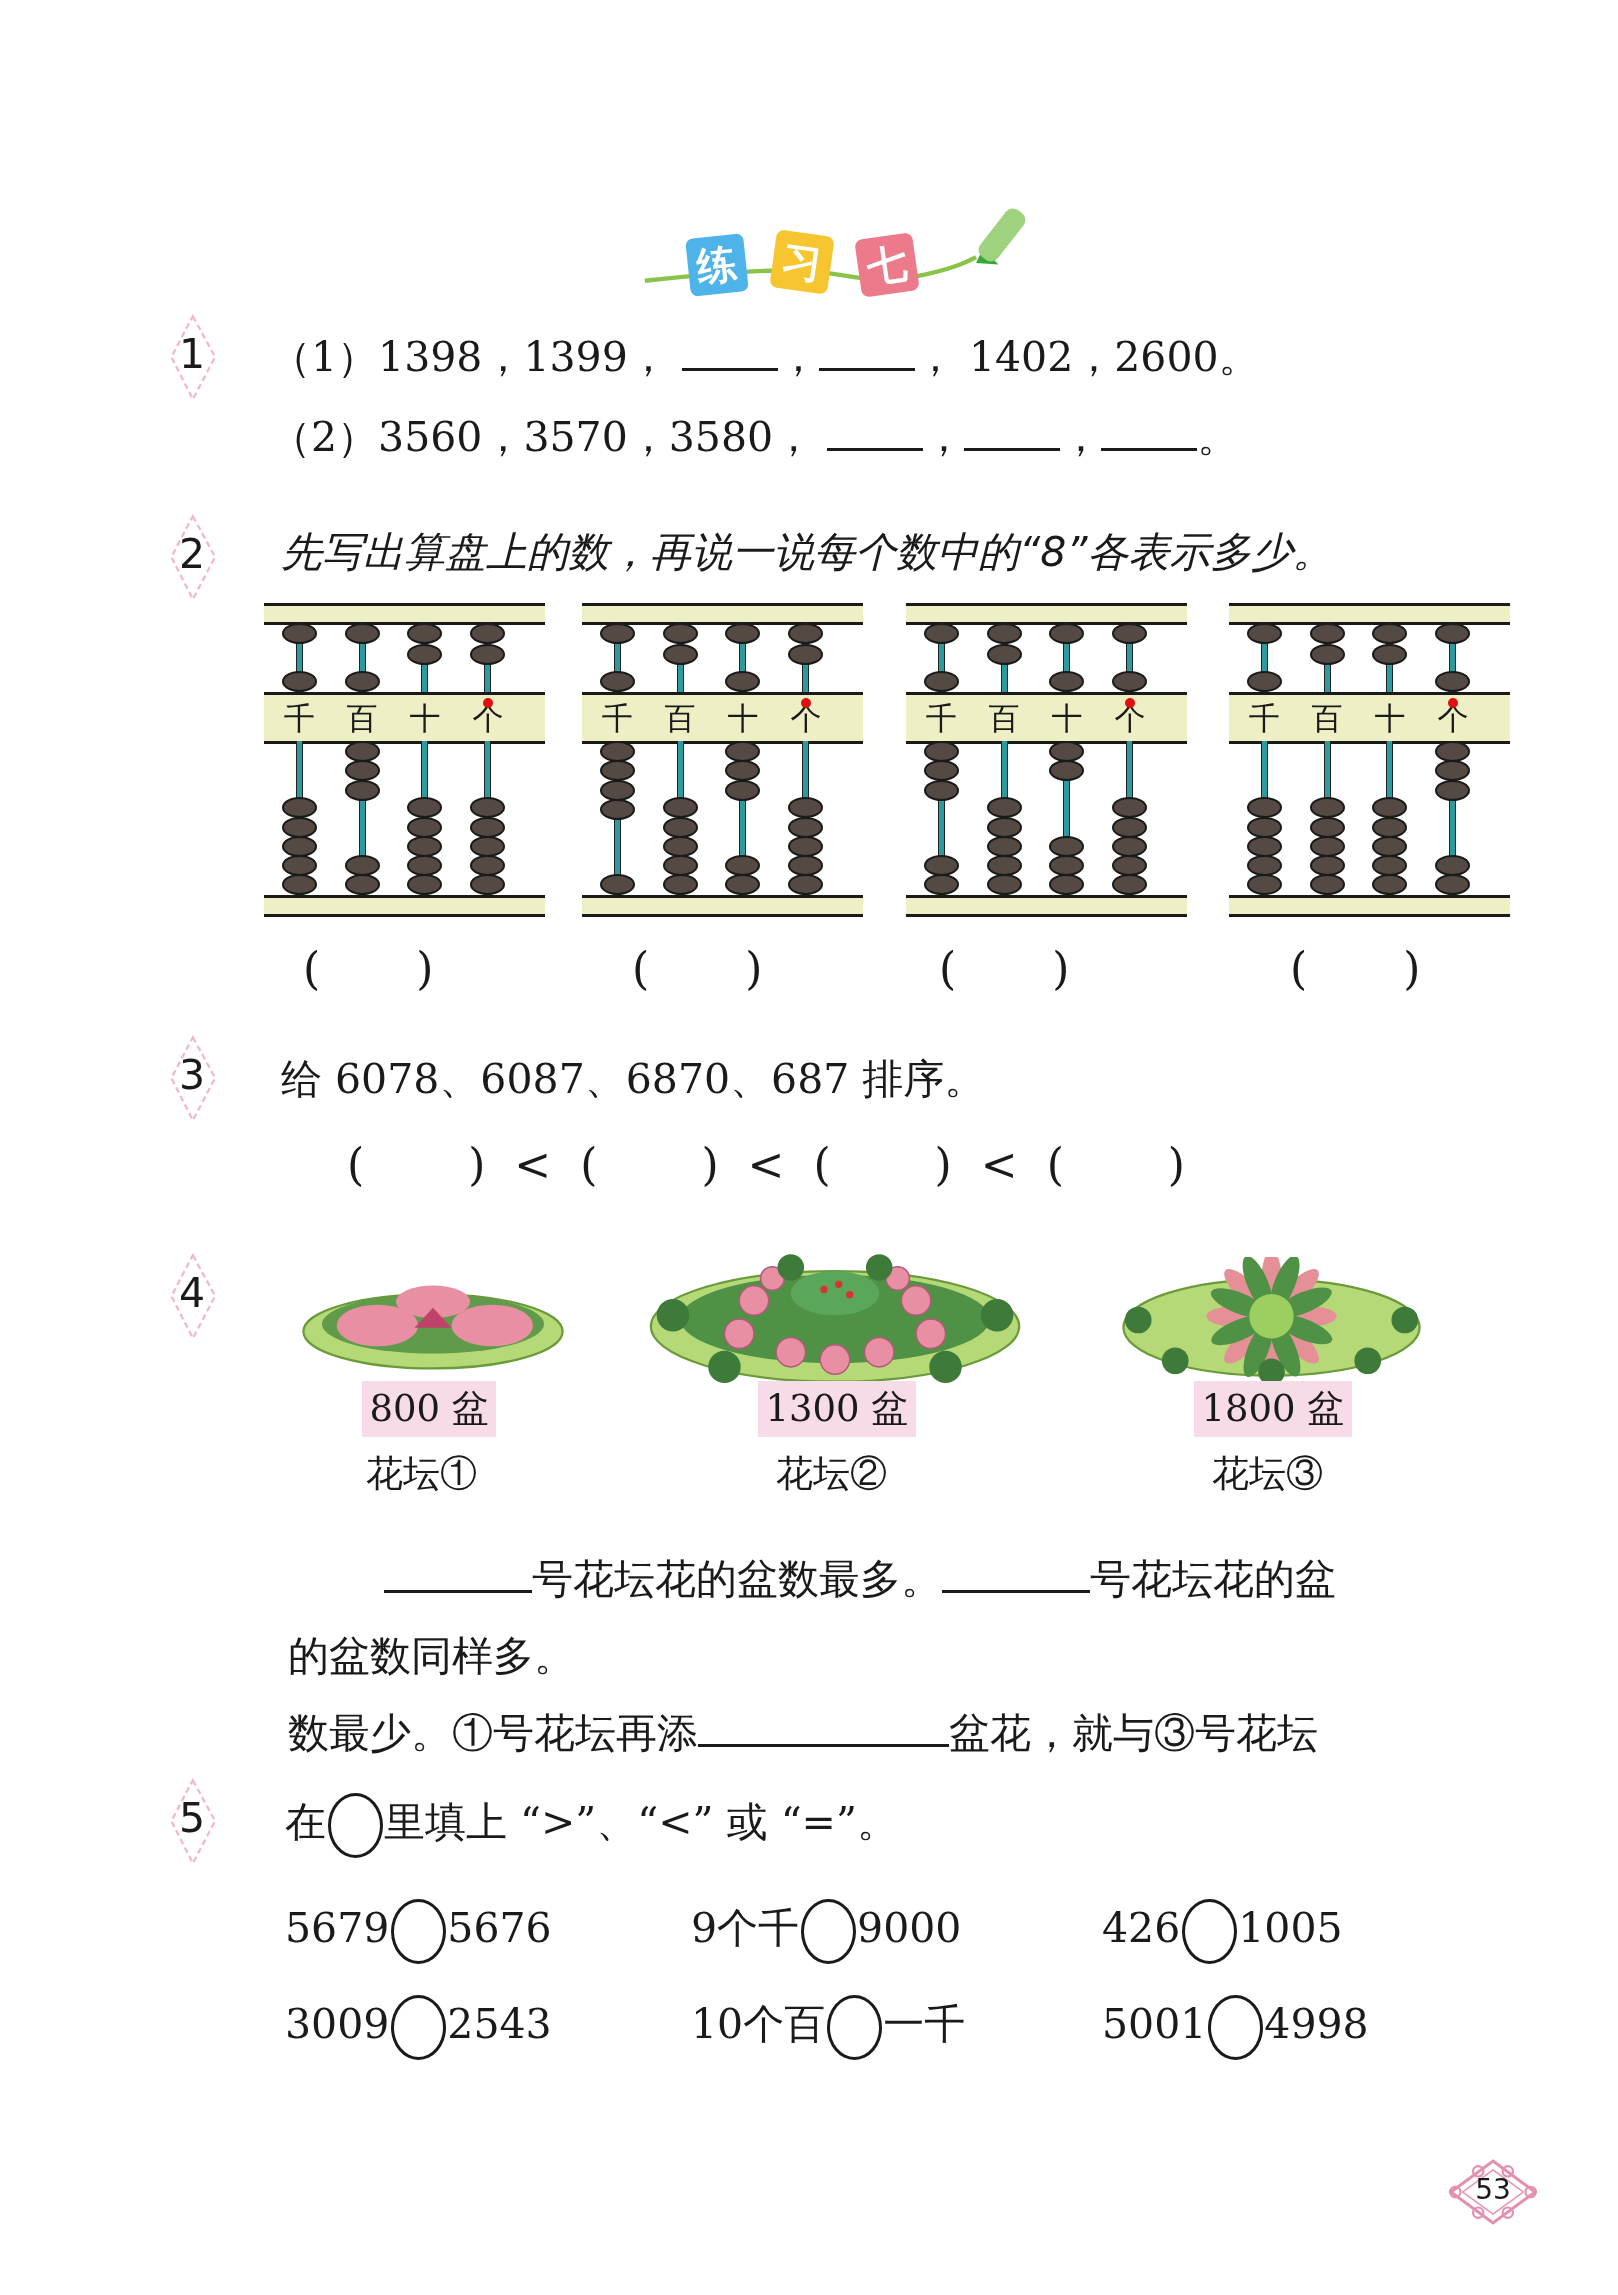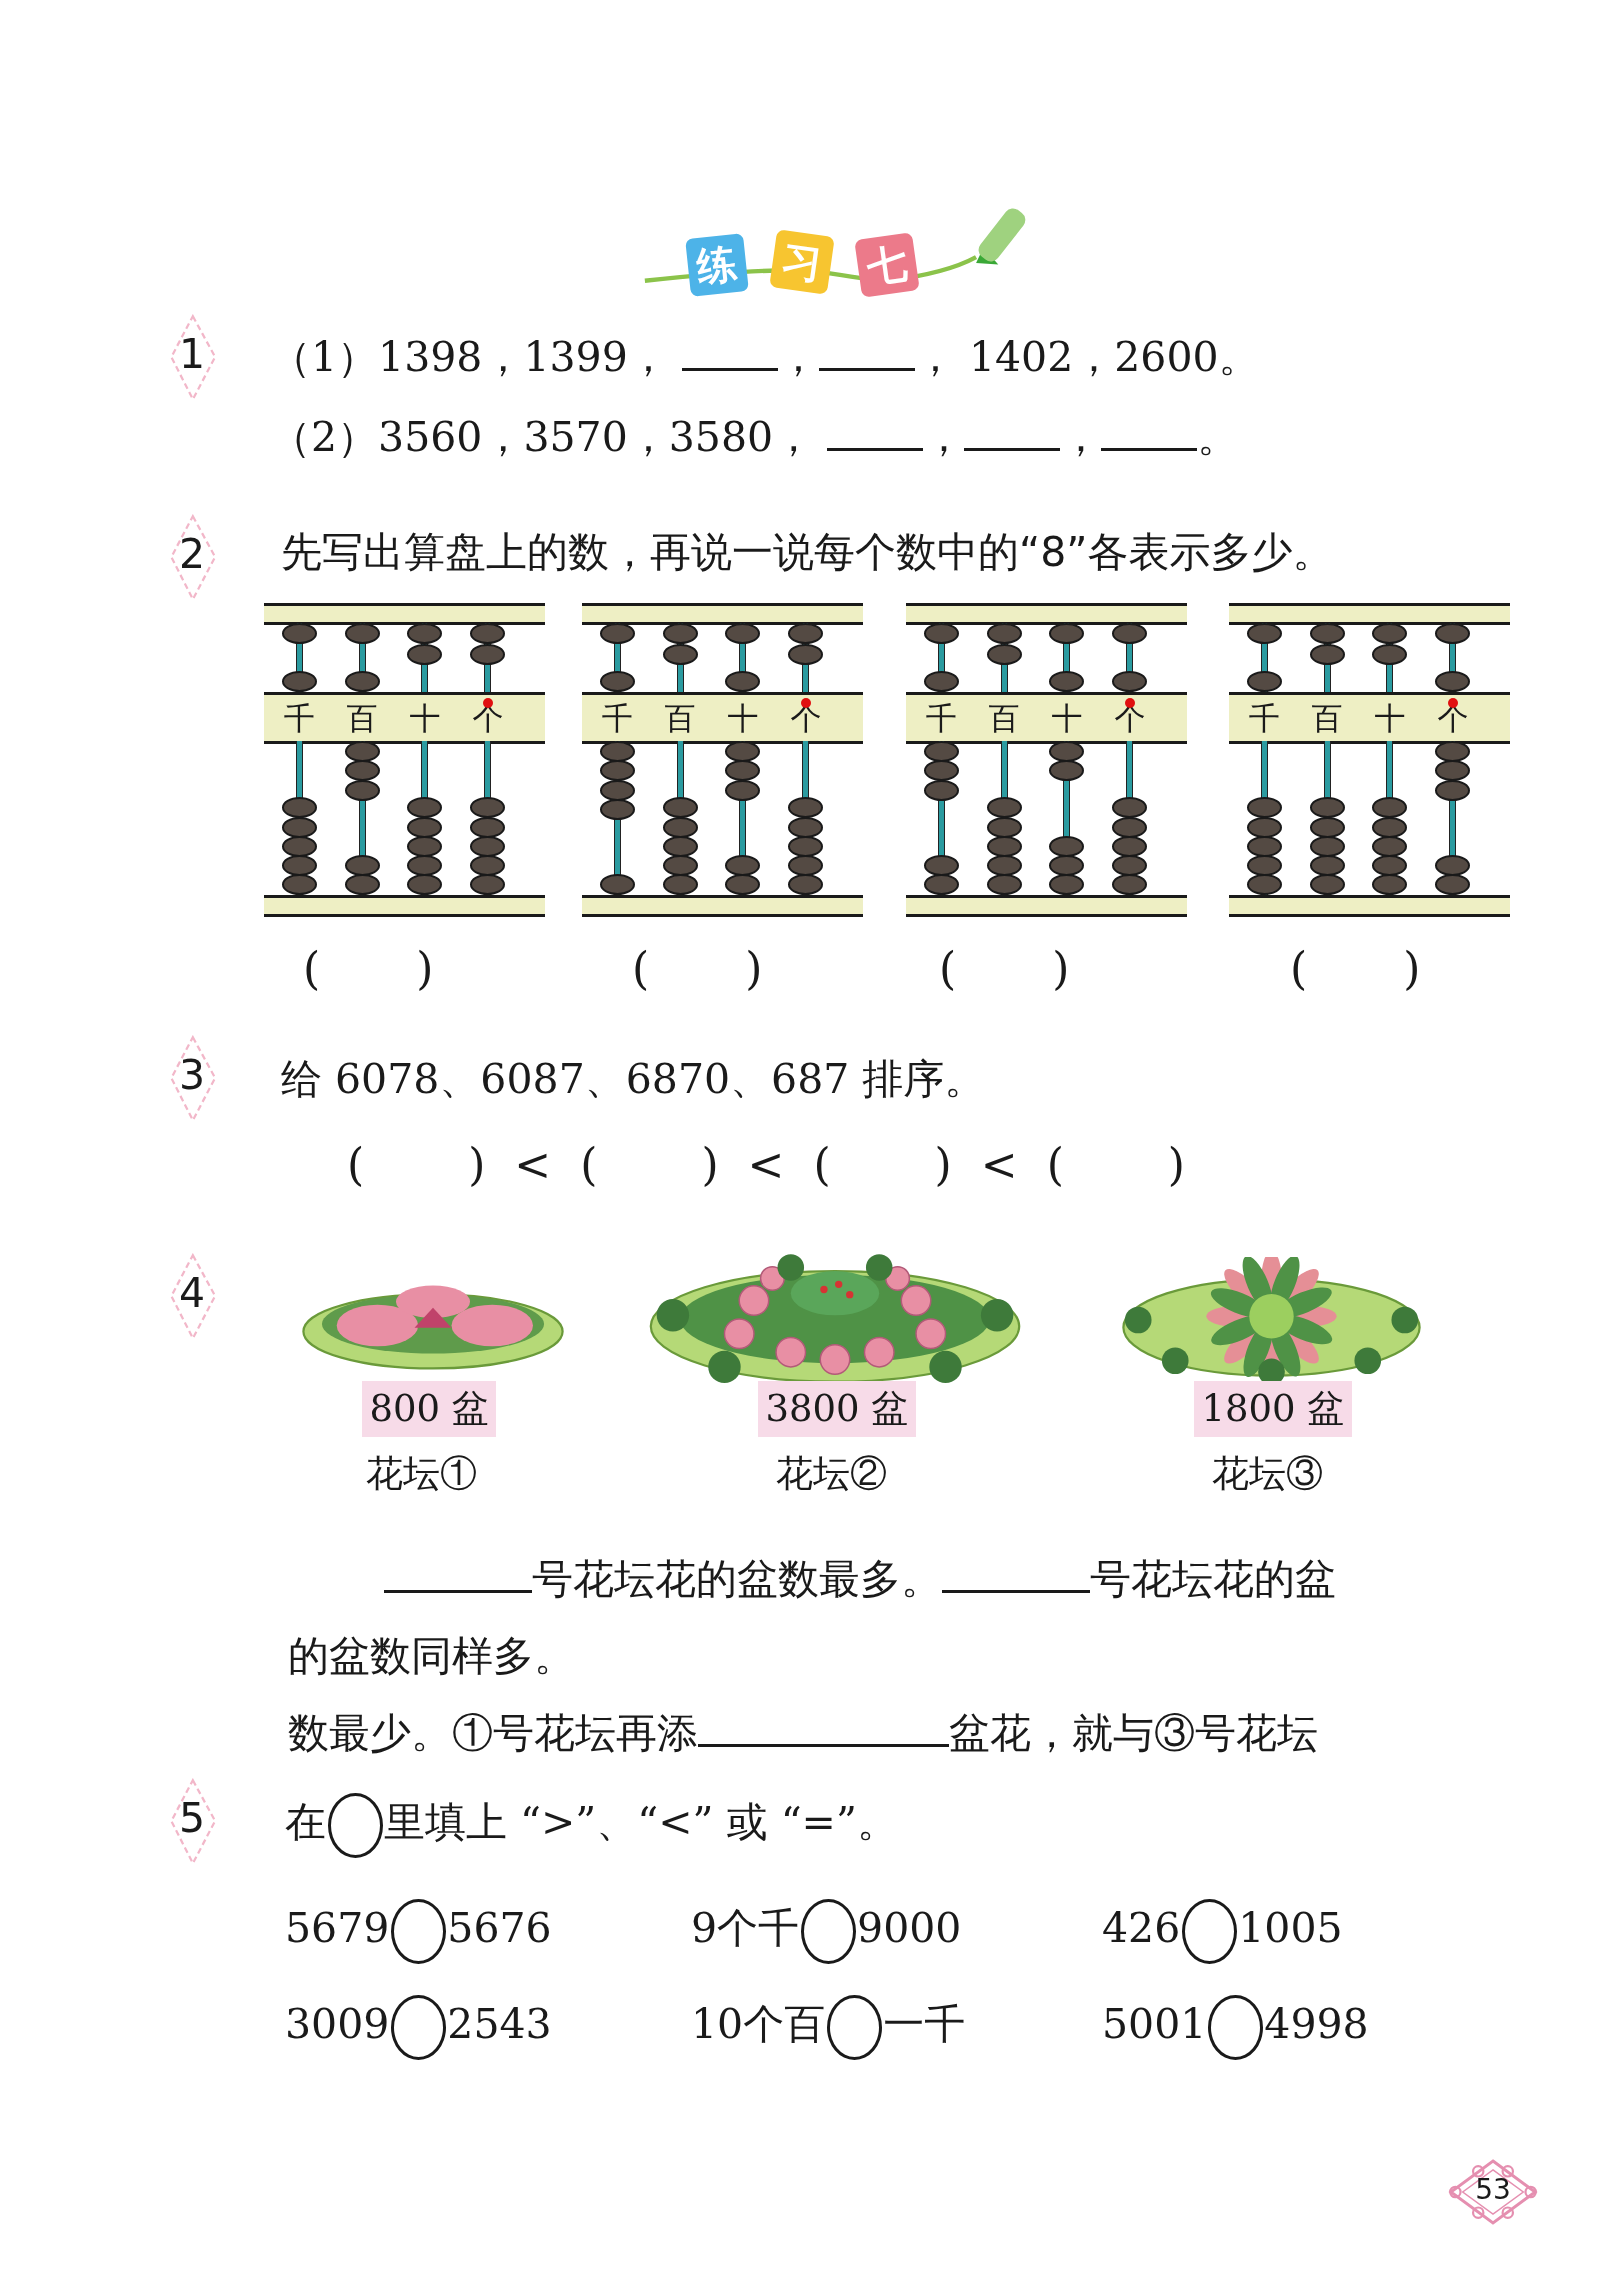--- a/index.html
+++ b/index.html
@@ -62,21 +62,21 @@
   <span>（2）</span><span>3560，</span><span>3570，</span><span>3580，</span>
   <span class="blank" style="width:96px"></span>，<span class="blank" style="width:96px"></span>，<span class="blank" style="width:96px"></span><span>。</span>
 </div>
 
 <div class="qnum" style="left:169px;top:514px">
   <svg width="67" height="89" viewBox="0 0 90 120">
       <polygon points="32,3 62,58 32,115 3,58" fill="none" stroke="#f2b7c9" stroke-width="3" stroke-dasharray="8,5"></polygon>
     </svg>
   <span>2</span>
 </div>
-<div class="abs txt" style="left:281px;top:526px;font-family:'DejaVu Sans',sans-serif;">先写出算盘上的数，再说一说每个数中的“8”各表示多少。</div>
+<div class="abs txt" style="left:281px;top:526px;font-family:'DejaVu Sans',sans-serif;font-style:italic;">先写出算盘上的数，再说一说每个数中的“8”各表示多少。</div>
 
 <div id="abacus-row">
     <div class="abacus" style="left: 264px; top: 603px;">
       <div class="bar" style="top:0;height:16.3px"></div>
       <div class="bar" style="top:89px;height:46px"></div>
       <div class="bar" style="top:292px;height:16.3px"></div>
       <div class="rod" style="left:32px;top:20px;height:69px"></div>
       <div class="rod" style="left:32px;top:138px;height:154px"></div>
       <div class="bead" style="left:18px;top:20px"></div>
       <div class="bead" style="left:18px;top:68px"></div>
@@ -352,21 +352,21 @@
   <g fill="#3e7a3a">
       <circle cx="30" cy="85" r="18"></circle>
       <circle cx="390" cy="85" r="18"></circle>
       <circle cx="80" cy="140" r="18"></circle>
       <circle cx="340" cy="140" r="18"></circle>
       <circle cx="210" cy="155" r="18"></circle>
     </g>
 </svg>
 
 <div class="count-tag" style="left:362px;top:1381px">800 盆</div>
-<div class="count-tag" style="left:758px;top:1381px">3800 盆</div>
+<div class="count-tag" style="left:758px;top:1381px">1300 盆</div>
 <div class="count-tag" style="left:1194px;top:1381px">1800 盆</div>
 <div class="bed-label" style="left:366px;top:1449px">花坛①</div>
 <div class="bed-label" style="left:776px;top:1449px">花坛②</div>
 <div class="bed-label" style="left:1212px;top:1449px">花坛③</div>
 
 <div class="abs txt" style="left:288px;top:1541px;line-height:77px">
   <div style="padding-left:96px"><span class="blank" style="width:148px"></span><span>号花坛花的盆数最多。</span><span class="blank" style="width:148px"></span><span>号花坛花的盆</span></div>
   <div><span>的盆数同样多。</span></div>
   <div><span>数最少。①号花坛再添</span><span class="blank" style="width:251px"></span><span>盆花，就与③号花坛</span></div>
 </div>

